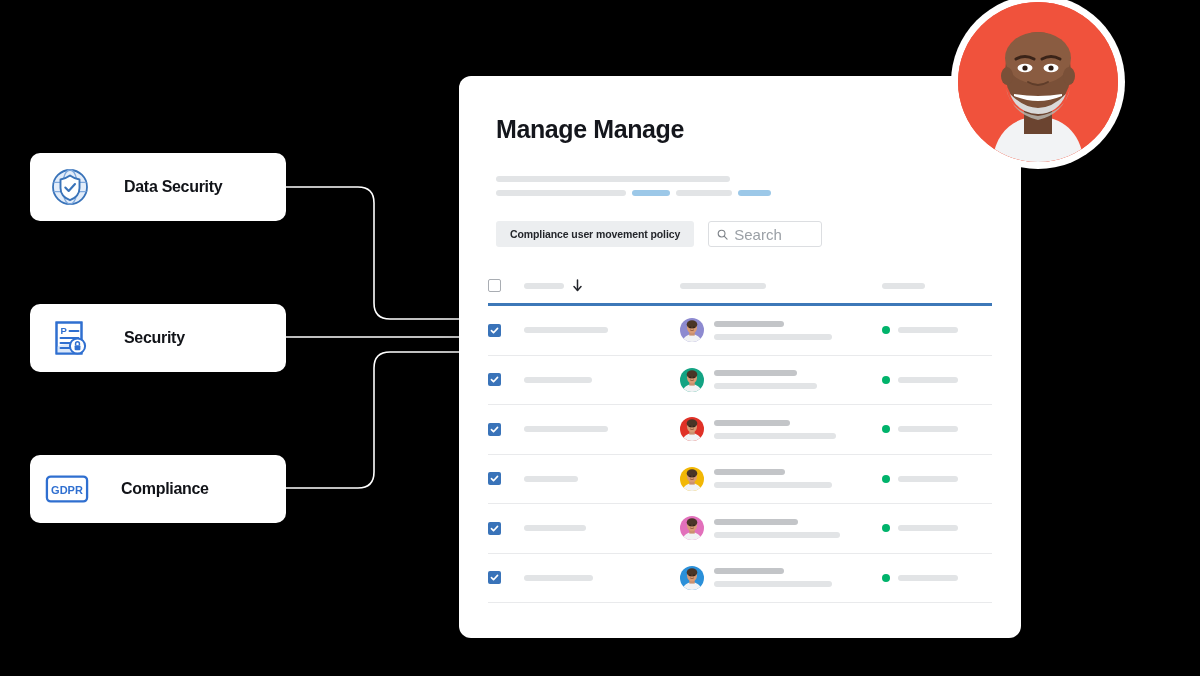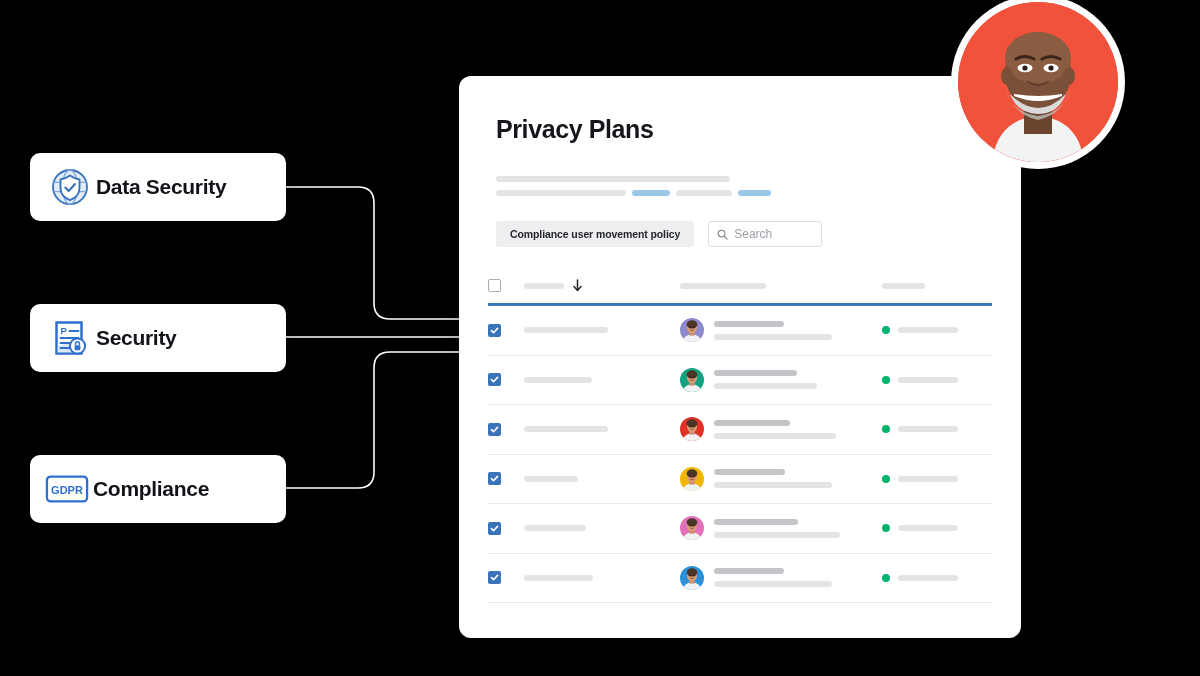--- a/index.html
+++ b/index.html
@@ -53,22 +53,22 @@
 
   .feature-icon {
     width: 44px;
     height: 44px;
     flex: 0 0 44px;
     display: flex;
     align-items: center;
     justify-content: center;
   }
   .feature-label {
-    margin-left: 4px;
-    font-size: 21px;
+    margin-left: 32px;
+    font-size: 16px;
     font-weight: bold;
     color: #111318;
     letter-spacing: -0.3px;
     white-space: nowrap;
   }
 
   
   #panel {
     position: absolute;
     left: 459px;
@@ -137,21 +137,21 @@
     box-sizing: border-box;
     border: 1px solid #dcdee1;
     border-radius: 3px;
     background: #ffffff;
     display: flex;
     align-items: center;
     padding: 0 8px;
     gap: 6px;
   }
   #search-placeholder {
-    font-size: 12px;
+    font-size: 15px;
     color: #9ba0a6;
   }
 
   
   #table {
     position: absolute;
     left: 29px;
     top: 192px;
     width: 504px;
   }
@@ -271,21 +271,21 @@
       <svg width="46" height="34" viewBox="0 0 46 34" xmlns="http://www.w3.org/2000/svg">
         <rect x="2" y="4" width="42" height="26" rx="4" fill="#ffffff" stroke="#2f6fd0" stroke-width="2.4"></rect>
         <text x="23" y="22.3" text-anchor="middle" font-family="Liberation Sans, sans-serif" font-size="11.5" font-weight="bold" fill="#2f6fd0">GDPR</text>
       </svg>
     </div>
     <div class="feature-label">Compliance</div>
   </div>
 
   <div id="panel">
 
-    <div id="panel-title">Privacy Plans</div>
+    <div id="panel-title">Manage Manage</div>
 
     <div class="sub-skel l1">
         <div class="skel-seg" style="width: 234px; background: rgb(226, 228, 230);"></div>
       </div>
     <div class="sub-skel l2">
         <div class="skel-seg" style="width: 130px; background: rgb(226, 228, 230);"></div>
         <div class="skel-seg" style="width: 38px; background: rgb(156, 200, 232);"></div>
         <div class="skel-seg" style="width: 56px; background: rgb(226, 228, 230);"></div>
         <div class="skel-seg" style="width: 33px; background: rgb(156, 200, 232);"></div>
       </div>

